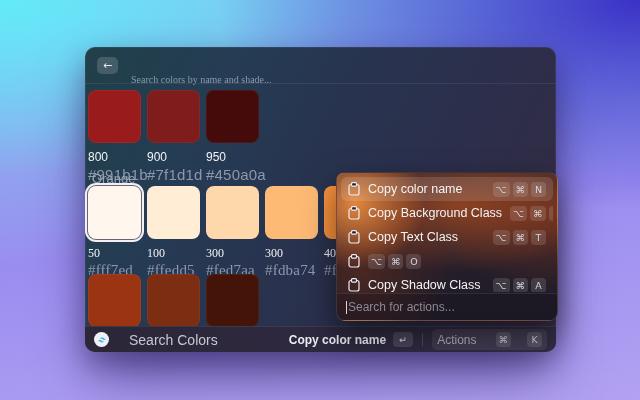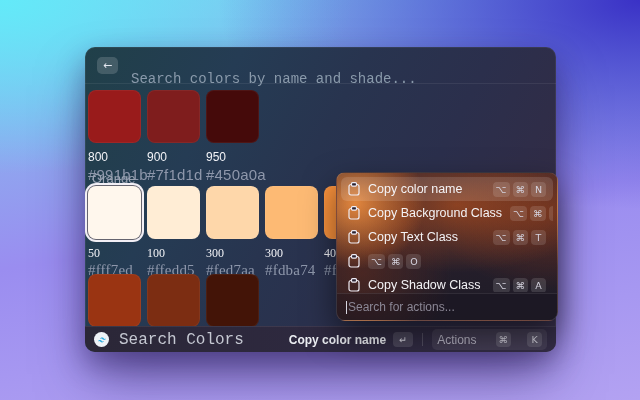--- a/index.html
+++ b/index.html
@@ -12,43 +12,43 @@
   
   .window{position:absolute;left:85px;top:47px;width:471px;height:305px;
     border-radius:10px;overflow:hidden;
     background:linear-gradient(118deg,#204049 0%,#253c54 25%,#28344f 45%,#2b2f4c 65%,#312c46 85%,#372f49 100%);
     box-shadow:0 30px 55px -8px rgba(25,12,70,.5),0 12px 28px rgba(25,12,70,.35),inset 0 0 0 1px rgba(255,255,255,.06);}
   .topbar{position:absolute;top:0;left:0;right:0;height:37px;display:flex;align-items:center;
     padding:0 12px;gap:11px;border-bottom:1px solid rgba(255,255,255,.07);box-sizing:border-box;}
   .backbtn{width:21px;height:17px;border:none;border-radius:5px;background:rgba(255,255,255,.16);
     color:#e2e6ee;font-size:11px;line-height:17px;text-align:center;padding:0;cursor:pointer;
     font-family:"DejaVu Sans",sans-serif;}
-  .searchinput{flex:1;background:transparent;border:none;outline:none;font-size:14px;color:#dfe5ee;
-    font-family:Liberation Mono, monospace;margin-top:28px;}
+  .searchinput{flex:1;background:transparent;border:none;outline:none;font-size:10px;color:#dfe5ee;
+    font-family:Liberation Serif, serif;margin-top:28px;}
   .searchinput::placeholder{color:#8a9aab;}
   .content{position:absolute;top:37px;left:0;right:0;bottom:0;}
   .row{position:absolute;display:flex;gap:6px;}
   .cell{width:53px;}
   .swatch{width:53px;height:53px;border-radius:8px;box-shadow:inset 0 0 0 1px rgba(255,255,255,.05);}
   .swatch.selected{box-shadow:0 0 0 1px rgba(25,25,38,.65),0 0 0 3px #f2eff5;}
   .shade{margin-top:8px;font-size:12px;color:#f2f3f7;line-height:1.05;}
   .hexl{margin-top:3px;font-size:15px;color:#8e97ab;line-height:1.05;letter-spacing:.2px;}
   .secheader{position:absolute;font-size:13px;color:#9aa3b2;}
   .row-red{top:6px;left:3px;}
   .hdr-orange{top:87px;left:7px;}
   .row-o1{top:102px;left:3px;font-family:Liberation Serif, serif;}
   .row-o2{top:190px;left:3px;}
   
   .footer{position:absolute;left:0;right:0;bottom:0;height:26px;z-index:30;
     display:flex;align-items:center;padding:0 9px;box-sizing:border-box;
     background:linear-gradient(90deg,#2b2737 0%,#2e2940 55%,#342d46 100%);
     border-top:1px solid rgba(255,255,255,.08);}
   .applogo{width:15px;height:15px;border-radius:50%;background:#eef2f7;display:flex;
     align-items:center;justify-content:center;}
-  .appname{margin-left:10px;font-size:16px;color:#c5c8d2;font-family:Liberation Mono, monospace;}
+  .appname{margin-left:20px;font-size:14px;color:#c5c8d2;}
   .fspacer{flex:1;}
   .primarylabel{font-size:12px;color:#eceef3;font-weight:bold;margin-right:7px;}
   .kbd{min-width:15px;height:15px;padding:0 3px;border-radius:4px;background:rgba(255,255,255,.13);
     color:#d5d3de;font-size:9.5px;display:flex;align-items:center;justify-content:center;
     font-family:"DejaVu Sans",sans-serif;box-sizing:border-box;}
   .kbd.enter{min-width:20px;}
   .fdivider{width:1px;height:13px;background:rgba(255,255,255,.16);margin:0 9px;}
   .actionsgroup{display:flex;align-items:center;gap:16px;background:rgba(255,255,255,.08);
     border-radius:5px;padding:3px 5px;cursor:pointer;}
   .actionslabel{font-size:12px;color:#b6b3c2;margin-right:3px;}

